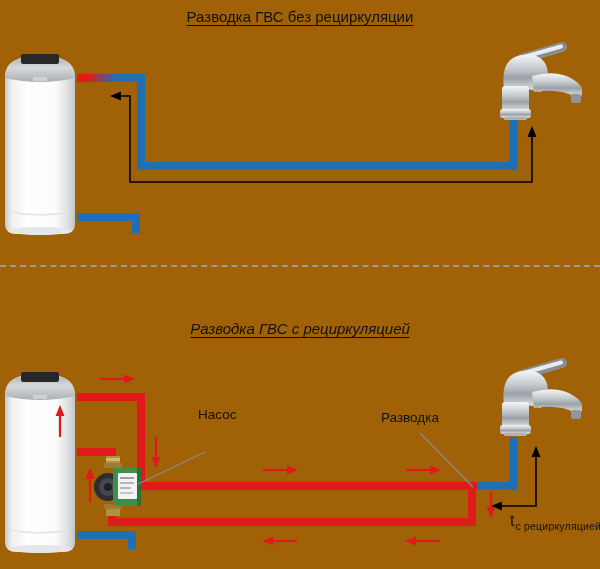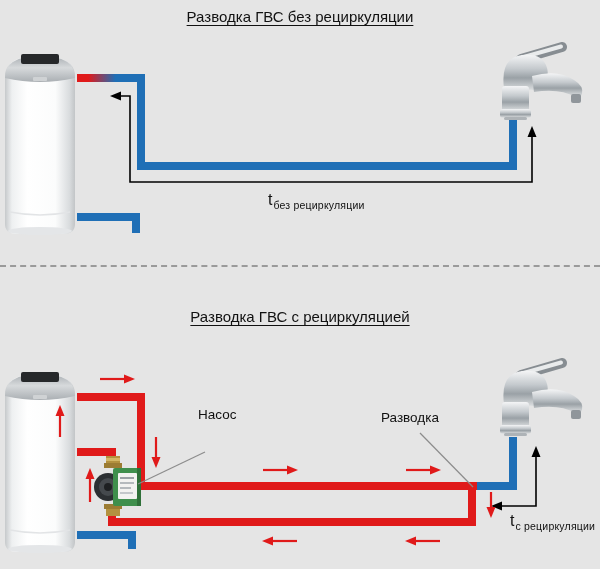--- a/index.html
+++ b/index.html
@@ -1,26 +1,26 @@
 <!DOCTYPE html>
 <html style="--hot: #e01a1a; --cold: #1f6fb6; --ink: #000000; --leader: #8c8c8c; --divider: #9a9a9a;"><head>
 <meta charset="utf-8">
 <style>
   * { margin:0; padding:0; box-sizing:border-box; }
   html,body { background:#ffffff; }
   body { font-family:"Liberation Sans", sans-serif; color:#1a1a1a; }
-  .canvas { position:relative; width:600px; height:569px; background:#e5e5e5; overflow:hidden; }
+  .canvas { position:relative; width:600px; height:569px; background:#a16207; overflow:hidden; }
 
   .title {
     position:absolute; left:0; width:600px; text-align:center;
     font-size:15px; font-weight:400; color:#111;
     text-decoration:underline; text-underline-offset:3px;
   }
   #title-top { top:8px; }
-  #title-bottom { top:308px; }
+  #title-bottom { top:320px;font-style:italic; }
 
   .pipe { position:absolute; }
   .pipe.cold { background:var(--cold); }
   .pipe.hot { background:var(--hot); }
   .pipe.grad { background:linear-gradient(90deg, var(--hot) 0%, var(--hot) 18%, var(--cold) 62%, var(--cold) 100%); }
 
   .icon { position:absolute; }
 
   #overlay { position:absolute; left:0; top:0; width:600px; height:569px; pointer-events:none; }
   .ink-line { fill:none; stroke:var(--ink); stroke-width:1.6px; }
@@ -116,23 +116,20 @@
   <div class="pipe cold" style="left:137px; top:74px; width:8px; height:96px"></div>
   <div class="pipe cold" style="left:137px; top:162px; width:380px; height:8px"></div>
   <div class="pipe cold" style="left:509px; top:120px; width:8px; height:50px"></div>
   <div class="pipe cold" style="left:77px; top:213px; width:63px; height:8px"></div>
   <div class="pipe cold" style="left:132px; top:213px; width:8px; height:20px"></div>
 
   <svg class="icon" style="left:494px; top:42px" width="96" height="80">
       <use href="#sym-faucet"></use>
     </svg>
 
-  <div class="t-label" style="left:268px; top:191px">
-    <span class="t-main">t</span><span class="t-sub">без рециркуляции</span>
-  </div>
 
   <div class="divider"></div>
 
   <div class="title" id="title-bottom">Разводка ГВС с рециркуляцией</div>
 
   <svg class="icon" style="left:2px; top:368px" width="76" height="186">
       <use href="#sym-boiler"></use>
     </svg>
 
   <div class="pipe hot" style="left:77px; top:393px; width:62px; height:8px"></div>
@@ -152,21 +149,21 @@
       <use href="#sym-pump"></use>
     </svg>
   <svg class="icon" style="left:494px; top:358px" width="96" height="80">
       <use href="#sym-faucet"></use>
     </svg>
 
   <div class="label" style="left:198px; top:407px">Насос</div>
   <div class="label" style="left:381px; top:410px">Разводка</div>
 
   <div class="t-label" style="left:510px; top:512px">
-    <span class="t-main">t</span><span class="t-sub">с рециркуляции</span>
+    <span class="t-main">t</span><span class="t-sub">с рециркуляцией</span>
   </div>
 
   <svg id="overlay" viewBox="0 0 600 569">
 
     <polyline class="ink-line" points="120,96 130,96 130,182 532,182 532,136"></polyline>
     <polygon class="ink-fill" points="110,96 121,91.5 121,100.5"></polygon>
     <polygon class="ink-fill" points="532,126 527.5,137 536.5,137"></polygon>
 
     <polyline class="ink-line" points="501,506 536,506 536,456"></polyline>
     <polygon class="ink-fill" points="491,506 502,501.5 502,510.5"></polygon>

